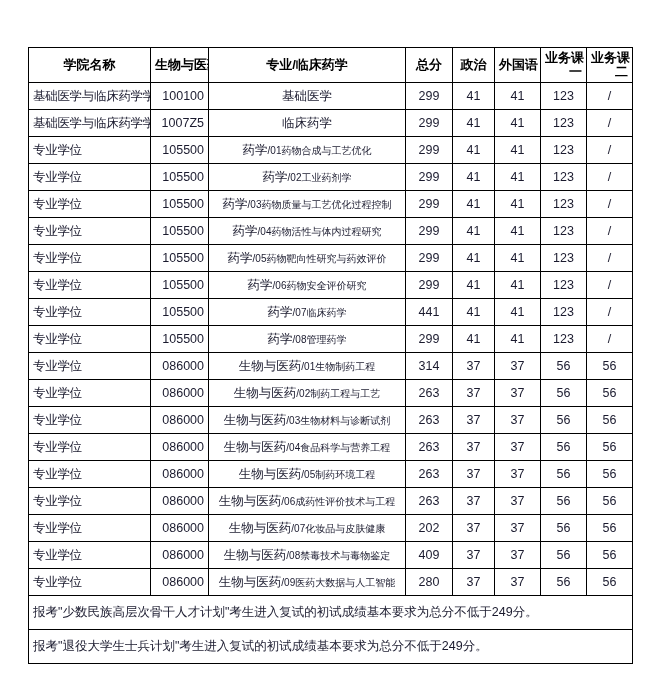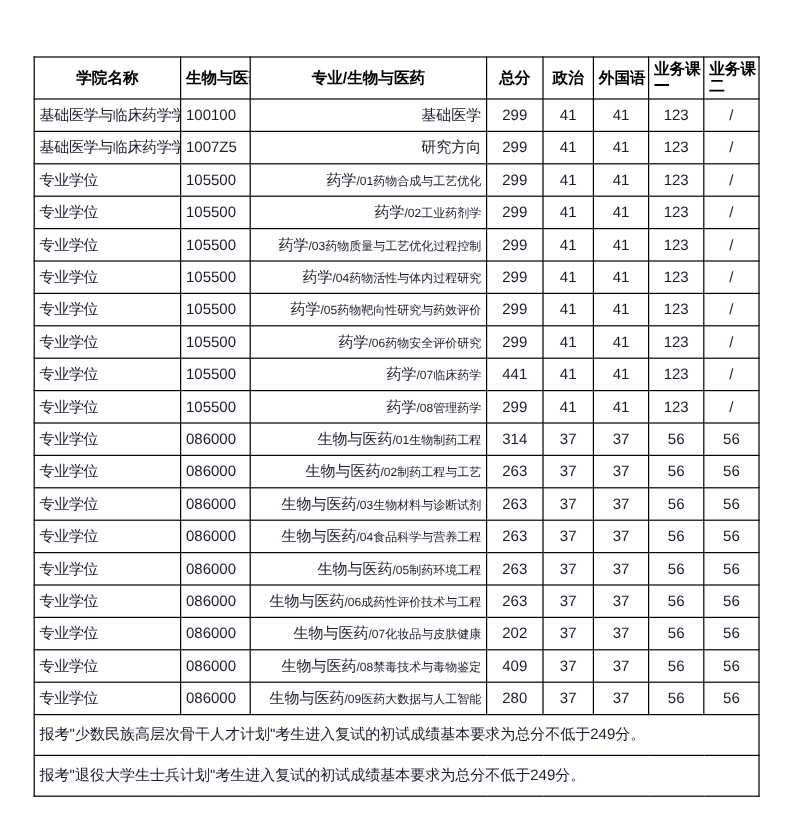--- a/index.html
+++ b/index.html
@@ -71,40 +71,40 @@
   .col-foreign  { width: 46px;  }
   .col-prof1    { width: 46px;  }
   .col-prof2    { width: 46px;  }
 
   .cell-college {
     text-align: left;
     font-size: 12px;
     letter-spacing: -0.3px;
   }
   .cell-code {
-    text-align: left;
+    text-align: right;
     font-size: 12.5px;
   }
   .cell-major {
-    text-align: right;
+    text-align: center;
     font-size: 12.5px;
   }
   .cell-num {
     text-align: center;
     font-size: 12.5px;
   }
 
   .major-dir {
     font-size: 10px;
   }
 
   .hdr-stack {
     display: block;
     line-height: 1.05;
-    text-align: left;
+    text-align: right;
   }
   .hdr-stack .l1 { display: block; }
   .hdr-stack .l2 { display: block; }
 
   .note-row td {
     text-align: left;
     height: 34px;
     font-size: 12.5px;
     padding-left: 6px;
     color: #1a1a2e;
@@ -123,21 +123,21 @@
         <col class="col-total">
         <col class="col-politics">
         <col class="col-foreign">
         <col class="col-prof1">
         <col class="col-prof2">
       </colgroup>
       <thead>
         <tr>
           <th>学院名称</th>
           <th>生物与医药</th>
-          <th>专业/生物与医药</th>
+          <th>专业/临床药学</th>
           <th>总分</th>
           <th>政治</th>
           <th>外国语</th>
           <th>
             <span class="hdr-stack">
               <span class="l1">业务课</span>
               <span class="l2">一</span>
             </span>
           </th>
           <th>
@@ -155,21 +155,21 @@
             <td class="cell-major"><span>基础医学</span><span class="major-dir"></span></td>
             <td class="cell-num">299</td>
             <td class="cell-num">41</td>
             <td class="cell-num">41</td>
             <td class="cell-num">123</td>
             <td class="cell-num">/</td>
           </tr>
           <tr>
             <td class="cell-college">基础医学与临床药学学院</td>
             <td class="cell-code">1007Z5</td>
-            <td class="cell-major"><span>研究方向</span><span class="major-dir"></span></td>
+            <td class="cell-major"><span>临床药学</span><span class="major-dir"></span></td>
             <td class="cell-num">299</td>
             <td class="cell-num">41</td>
             <td class="cell-num">41</td>
             <td class="cell-num">123</td>
             <td class="cell-num">/</td>
           </tr>
           <tr>
             <td class="cell-college">专业学位</td>
             <td class="cell-code">105500</td>
             <td class="cell-major"><span>药学</span><span class="major-dir">/01药物合成与工艺优化</span></td>

